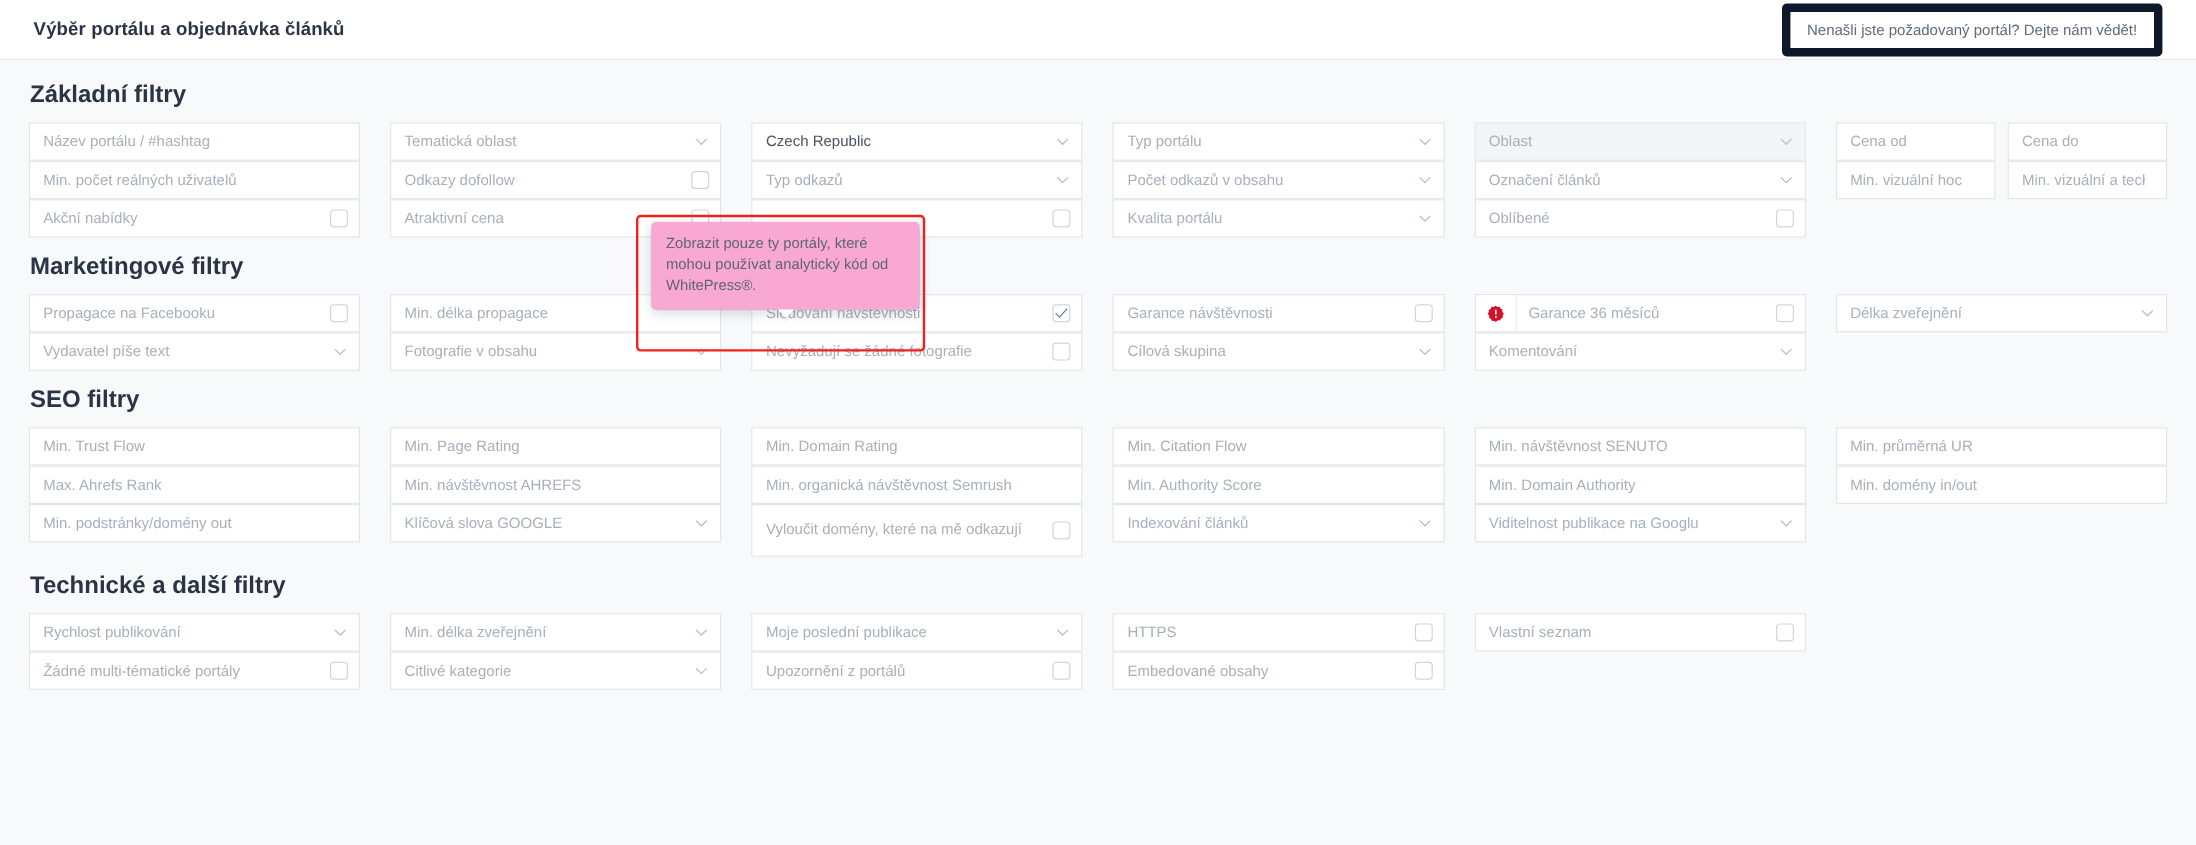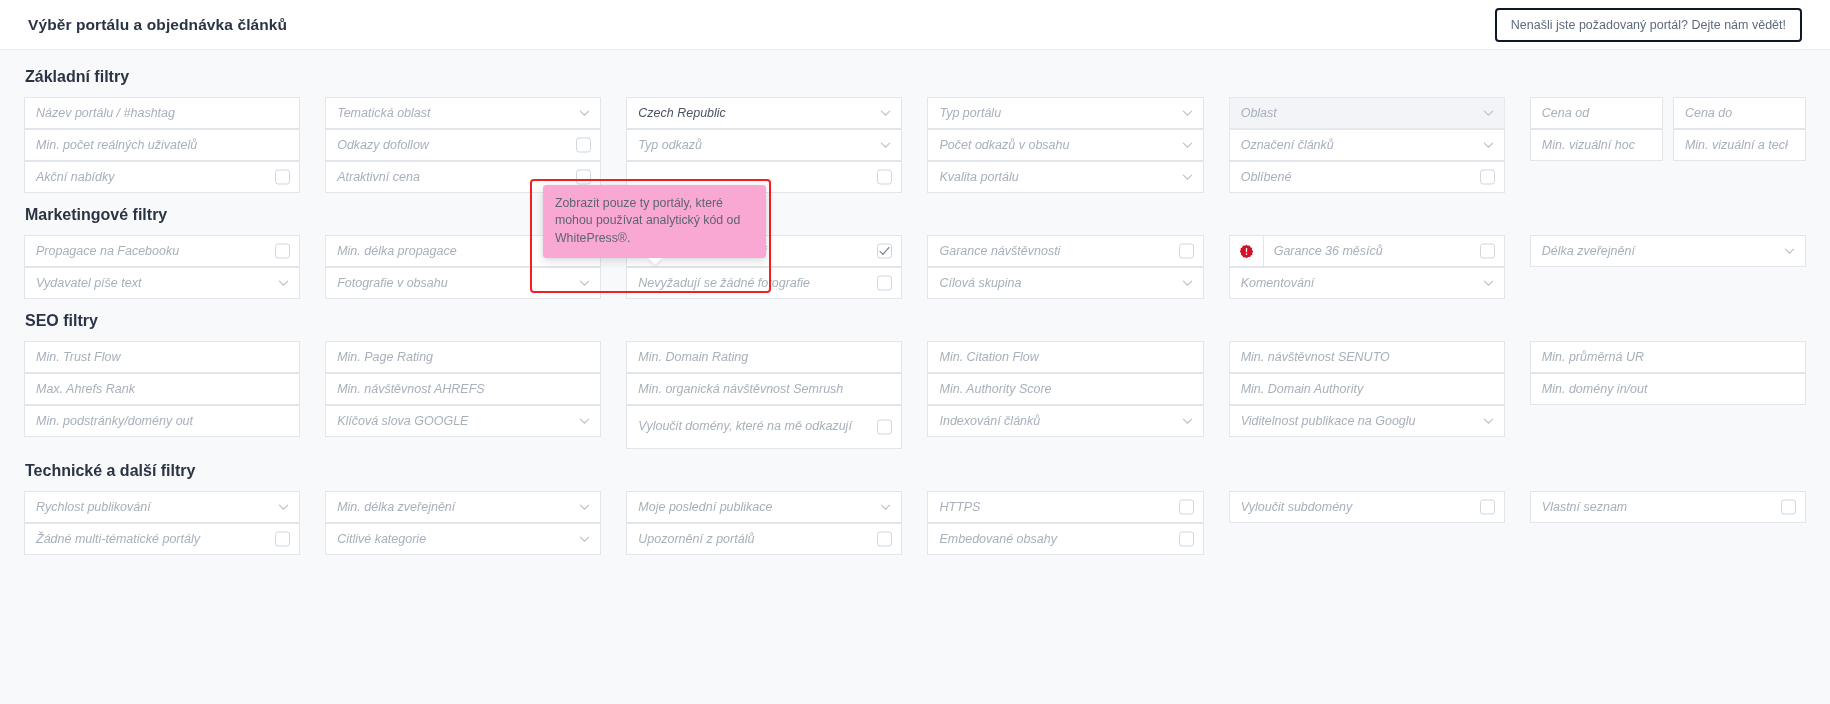--- a/index.html
+++ b/index.html
@@ -25,31 +25,31 @@
   .header-title {
     font-size: 15.5px;
     font-weight: bold;
     color: #2b3445;
     letter-spacing: .1px;
   }
   .header-btn {
     font-size: 12.5px;
     color: #5f6b7c;
     background: #ffffff;
-    border: 2px solid #0f172a;
+    border: 7px solid #0f172a;
     border-radius: 4px;
     padding: 8px 14px;
     cursor: pointer;
     white-space: nowrap;
   }
 
   
   .content { padding: 18px 24px 0 24px; }
   .section-title {
-    font-size: 16px;
+    font-size: 20px;
     font-weight: bold;
     color: #2b3445;
     margin: 0 0 11px 1px;
   }
   .section { margin-bottom: 13px; }
   .grid {
     display: grid;
     grid-template-columns: repeat(6, 1fr);
     column-gap: 25px;
     row-gap: 12px;
@@ -67,21 +67,20 @@
     border: 1px solid #e2e6ea;
     border-radius: 0;
     display: flex;
     align-items: center;
     padding: 0 11px;
     font-size: 12.5px;
     color: #a7b0bb;
     cursor: text;
     white-space: nowrap;
     overflow: hidden;
-    font-style: italic;
   }
   .field.select { cursor: pointer; padding-right: 28px; }
   .field.check { cursor: pointer; padding-right: 32px; }
   .field.filled { color: #4a5361; }
   .field.disabled { background: #f2f4f7; border-color: #e6e9ee; cursor: default; }
   .field.tall { height: 44px; white-space: normal; line-height: 1.22; }
   .field .label-txt { display: block; }
 
   .chev {
     position: absolute;
@@ -575,26 +574,20 @@
             </div>
           </div>
           <div class="cell">
             <div class="field check">
               <span class="label-txt">HTTPS</span>
               <span class="cbox"></span>
             </div>
           </div>
           <div class="cell">
             <div class="field check">
-              <span class="label-txt">Vyloučit subdomény</span>
-              <span class="cbox"></span>
-            </div>
-          </div>
-          <div class="cell">
-            <div class="field check">
               <span class="label-txt">Vlastní seznam</span>
               <span class="cbox"></span>
             </div>
           </div>
         </div>
         <div style="height:0"></div>
         <div class="grid">
           <div class="cell">
             <div class="field check">
               <span class="label-txt">Žádné multi-tématické portály</span>

